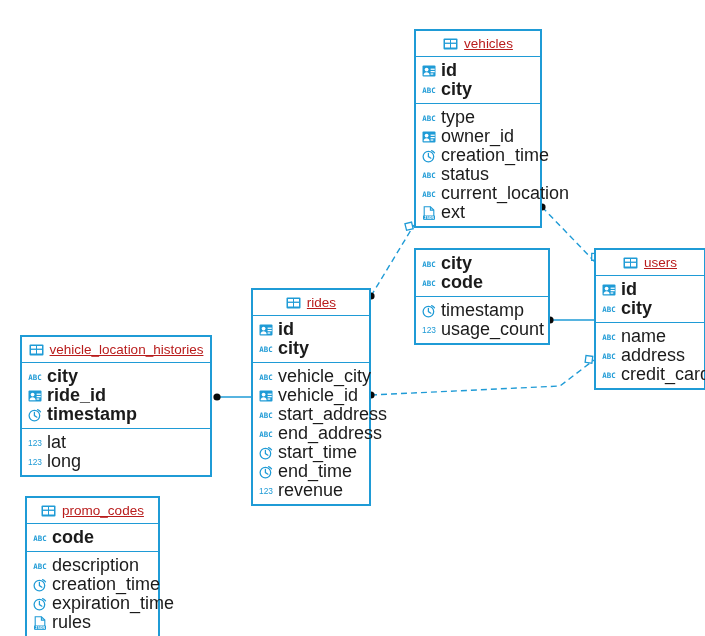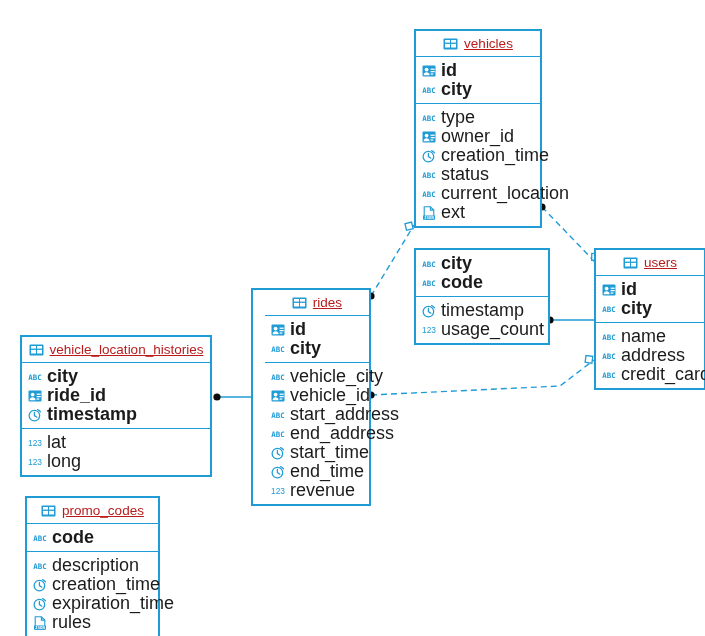--- a/index.html
+++ b/index.html
@@ -229,21 +229,21 @@
           <span class="col-name">address</span>
         </div>
         <div class="col-row">
           <svg class="ic" viewBox="0 0 14 14">
             <text x="7" y="9.8" font-family="DejaVu Sans Mono, monospace" font-size="7.4" font-weight="bold" fill="#1f9bd6" text-anchor="middle">ABC</text>
           </svg>
           <span class="col-name">credit_card</span>
         </div>
       </div>
     </div>
-    <div class="table-node" id="node-rides" style="left: 251px; top: 288px; width: 120px; padding-left: 12px;">
+    <div class="table-node" id="node-rides" style="left: 251px; top: 288px; width: 120px;">
       <div class="tbl-header">
         <svg class="ic ic-grid" viewBox="0 0 15 12">
           <rect x="0.5" y="0.5" width="14" height="11" rx="1" fill="#1f9bd6"></rect>
           <rect x="2" y="2" width="5" height="2.6" fill="#fff"></rect>
           <rect x="8" y="2" width="5" height="2.6" fill="#fff"></rect>
           <rect x="2" y="5.9" width="5" height="3.6" fill="#fff"></rect>
           <rect x="8" y="5.9" width="5" height="3.6" fill="#fff"></rect>
         </svg>
         <span class="tbl-title">rides</span>
       </div>

